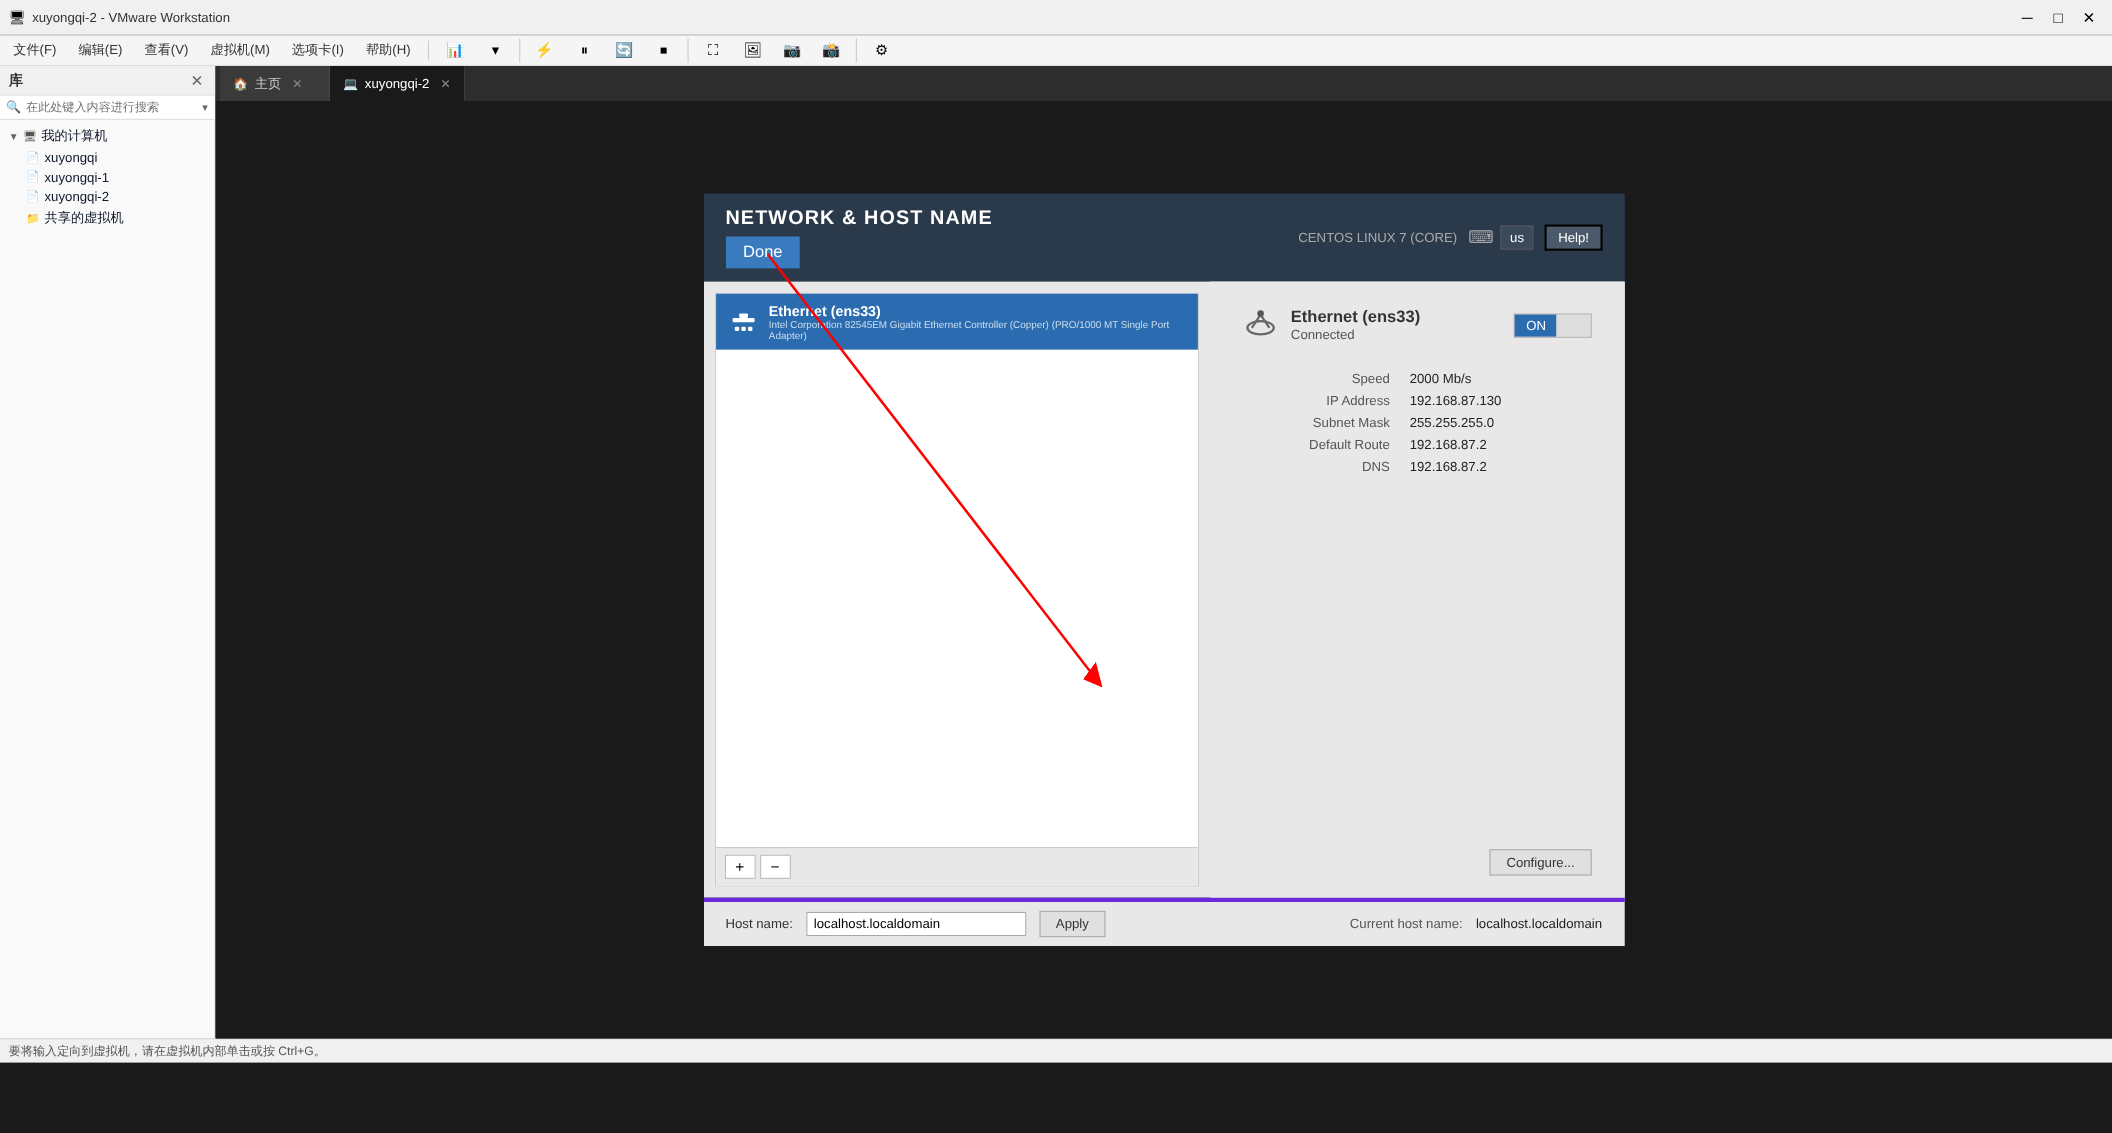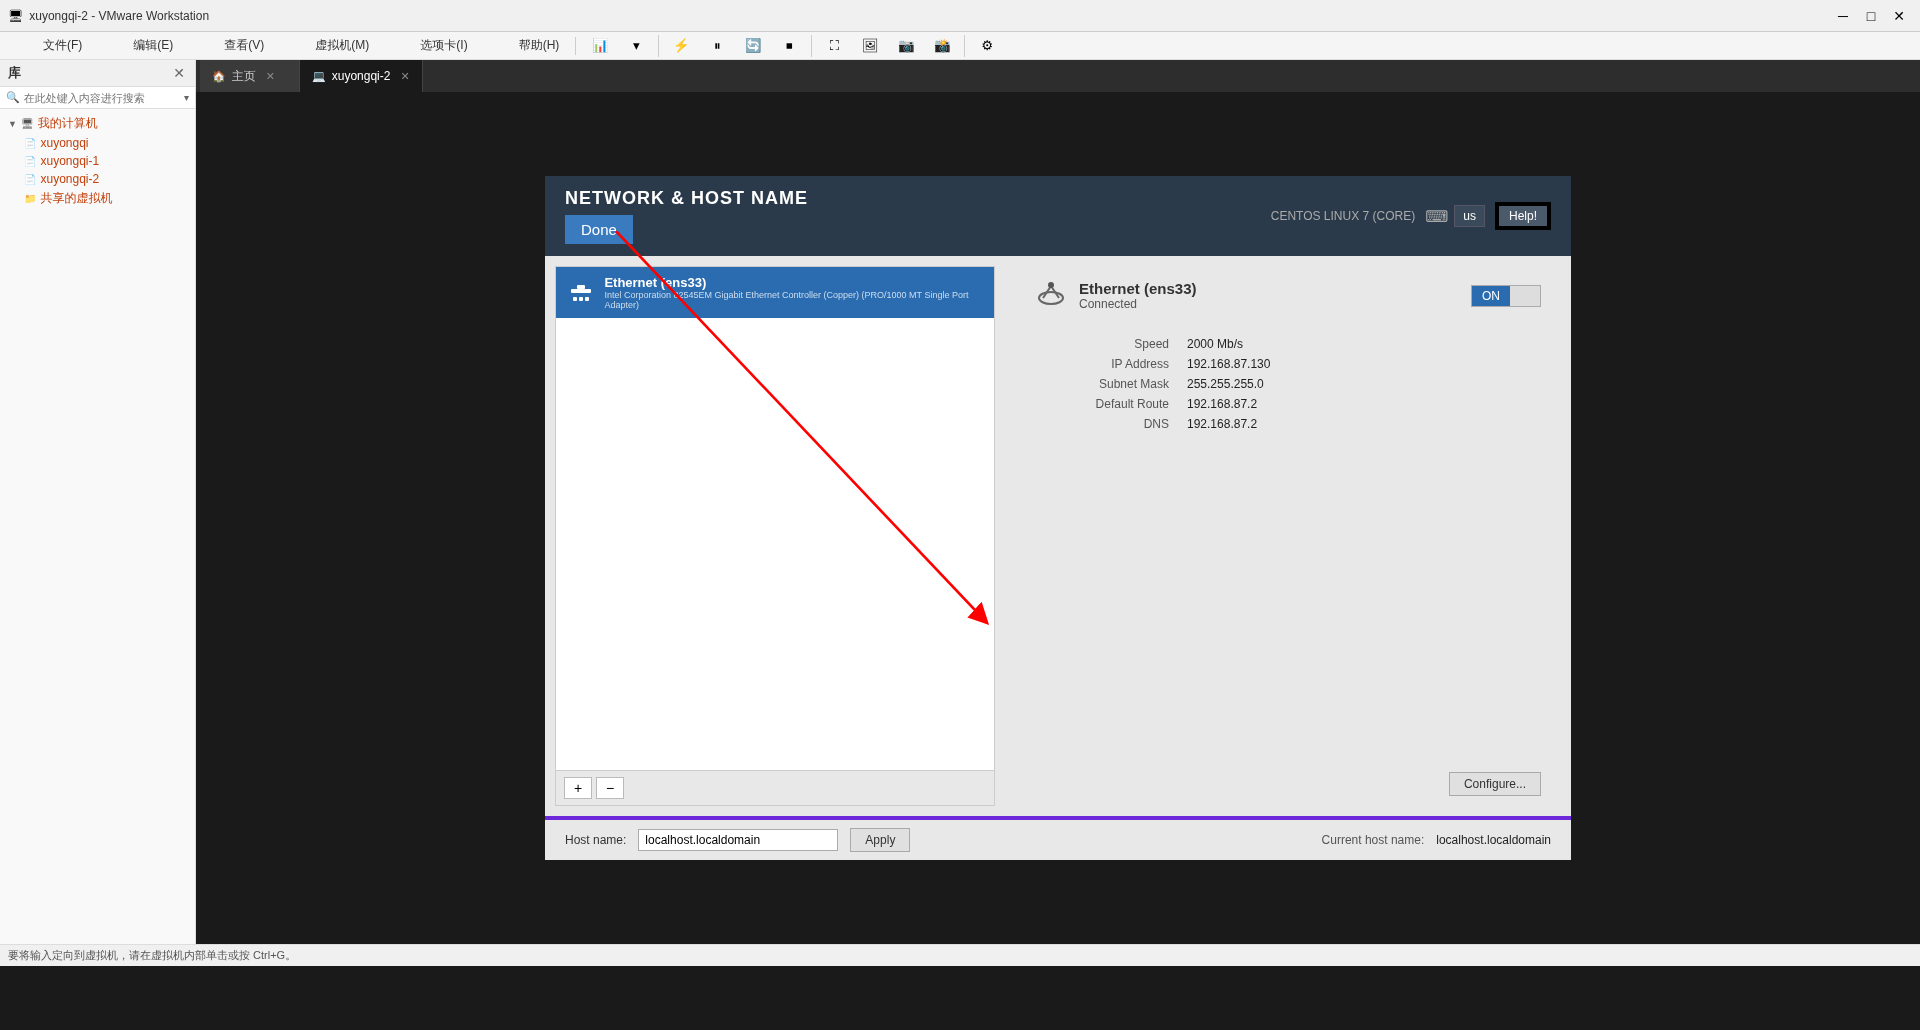--- a/index.html
+++ b/index.html
@@ -23,21 +23,21 @@
     
     .menu-bar {
       height: 28px;
       background: #f5f5f5;
       display: flex;
       align-items: center;
       padding: 0 4px;
       gap: 4px;
       border-bottom: 1px solid #ddd;
     }
-    .menu-item { padding: 2px 8px; font-size: 12px; cursor: pointer; color: #333; margin-left: 31px; }
+    .menu-item { padding: 2px 8px; font-size: 12px; cursor: pointer; color: #333; }
     .menu-separator { width: 1px; height: 18px; background: #ccc; margin: 0 4px; }
     .toolbar-btn { width: 32px; height: 28px; border: 1px solid transparent; background: transparent; cursor: pointer; display: flex; align-items: center; justify-content: center; border-radius: 2px; }
     .toolbar-sep { width: 1px; height: 22px; background: #ccc; margin: 0 2px; }
 
     
     .main-layout {
       display: flex;
       height: calc(1030px - 32px - 28px - 36px - 28px - 22px);
     }
 
@@ -68,21 +68,21 @@
       background: white;
     }
     .sidebar-search input { flex: 1; border: none; outline: none; font-size: 11px; color: #666; background: transparent; font-family: Liberation Serif, serif; }
     .sidebar-search-icon { font-size: 11px; color: #888; margin-right: 4px; }
     .sidebar-search-arrow { font-size: 10px; color: #666; cursor: pointer; }
 
     .sidebar-tree { padding: 4px 0; }
     .tree-group-header { display: flex; align-items: center; padding: 2px 8px; cursor: pointer; gap: 4px; }
     .tree-item { display: flex; align-items: center; padding: 2px 8px 2px 24px; cursor: pointer; gap: 4px; }
     .tree-icon { font-size: 10px; color: #555; }
-    .tree-label { font-size: 12px; color: #c2410c; }
+    .tree-label { font-size: 12px; color: #0f172a; }
     .tree-expand { font-size: 9px; color: #666; }
 
     
     .content-area {
       flex: 1;
       background: #1a1a1a;
       display: flex;
       flex-direction: column;
       position: relative;
     }
@@ -116,21 +116,21 @@
       flex: 1;
       background: #1a1a1a;
       display: flex;
       align-items: center;
       justify-content: center;
       position: relative;
     }
 
     
     .centos-window {
-      width: 1026px;
+      width: 837px;
       background: #1c2b3a;
       position: relative;
     }
 
     .centos-header {
       background: #2b3a4a;
       display: flex;
       align-items: center;
       justify-content: space-between;
       padding: 12px 20px;
@@ -140,21 +140,21 @@
     .keyboard-btn {
       background: #3a4a5a;
       border: 1px solid #556;
       color: white;
       padding: 3px 8px;
       font-size: 12px;
       cursor: pointer;
     }
     .help-btn {
       background: #4a5a6a;
-      border: 4px solid #000000;
+      border: 2px solid #000000;
       color: white;
       padding: 3px 10px;
       font-size: 12px;
       cursor: pointer;
     }
 
     .done-btn {
       background: #3a7abf;
       border: none;
       color: white;

